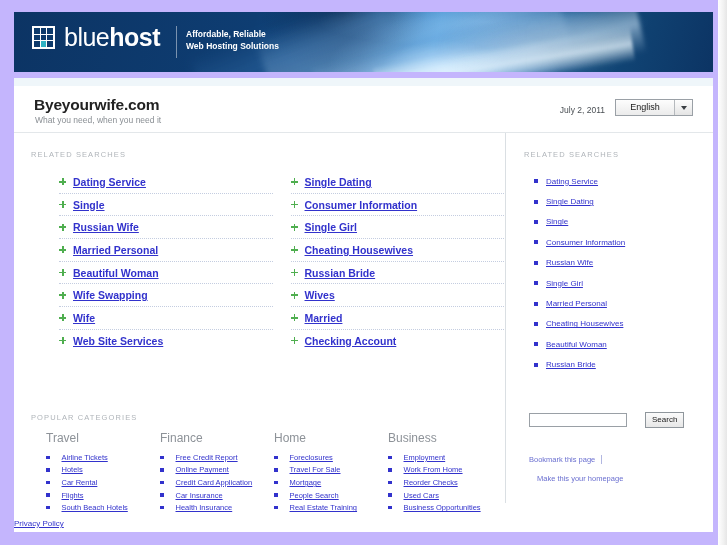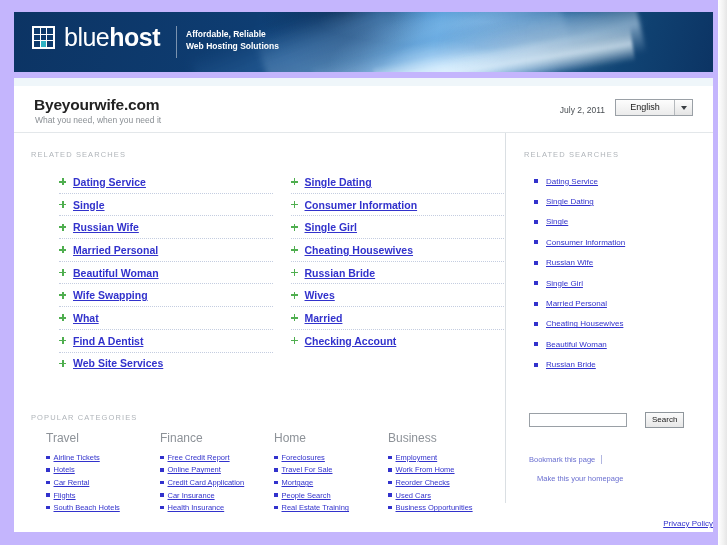--- a/index.html
+++ b/index.html
@@ -293,21 +293,21 @@
   }
   .pop-col { width: 114px; }
   .pop-title {
     font-size: 12px;
     color: #8d9298;
     margin-bottom: 6px;
   }
   .pop-item {
     display: flex;
     align-items: center;
-    gap: 4px;
+    gap: 12px;
     height: 12.6px;
   }
   .pop-sq {
     width: 3.5px; height: 3.5px;
     background: #3232cc;
     flex: 0 0 3.5px;
   }
   .pop-link {
     font-size: 7.5px;
     color: #3232cc;
@@ -364,21 +364,21 @@
     font-size: 9px;
     line-height: 9px;
   }
   .bm-row2 { margin-top: 3px; padding-left: 8px; }
 
   
   .footer {
     position: absolute;
     left: 14px; top: 512px;
     width: 699px;
-    text-align: right;
+    text-align: left;
   }
   .footer-link {
     font-size: 8px;
     color: #3232cc;
     text-decoration: underline;
     cursor: pointer;
   }
 </style>
 </head>
 <body>
@@ -458,25 +458,21 @@
           <div class="rs-item">
             <span class="plus-ico"></span>
             <span class="rs-link">Beautiful Woman</span>
           </div>
           <div class="rs-item">
             <span class="plus-ico"></span>
             <span class="rs-link">Wife Swapping</span>
           </div>
           <div class="rs-item">
             <span class="plus-ico"></span>
-            <span class="rs-link">What</span>
-          </div>
-          <div class="rs-item">
-            <span class="plus-ico"></span>
-            <span class="rs-link">Find A Dentist</span>
+            <span class="rs-link">Wife</span>
           </div>
           <div class="rs-item">
             <span class="plus-ico"></span>
             <span class="rs-link">Web Site Services</span>
           </div>
         </div>
 
         <div class="rs-col right">
           <div class="rs-item">
             <span class="plus-ico"></span>

